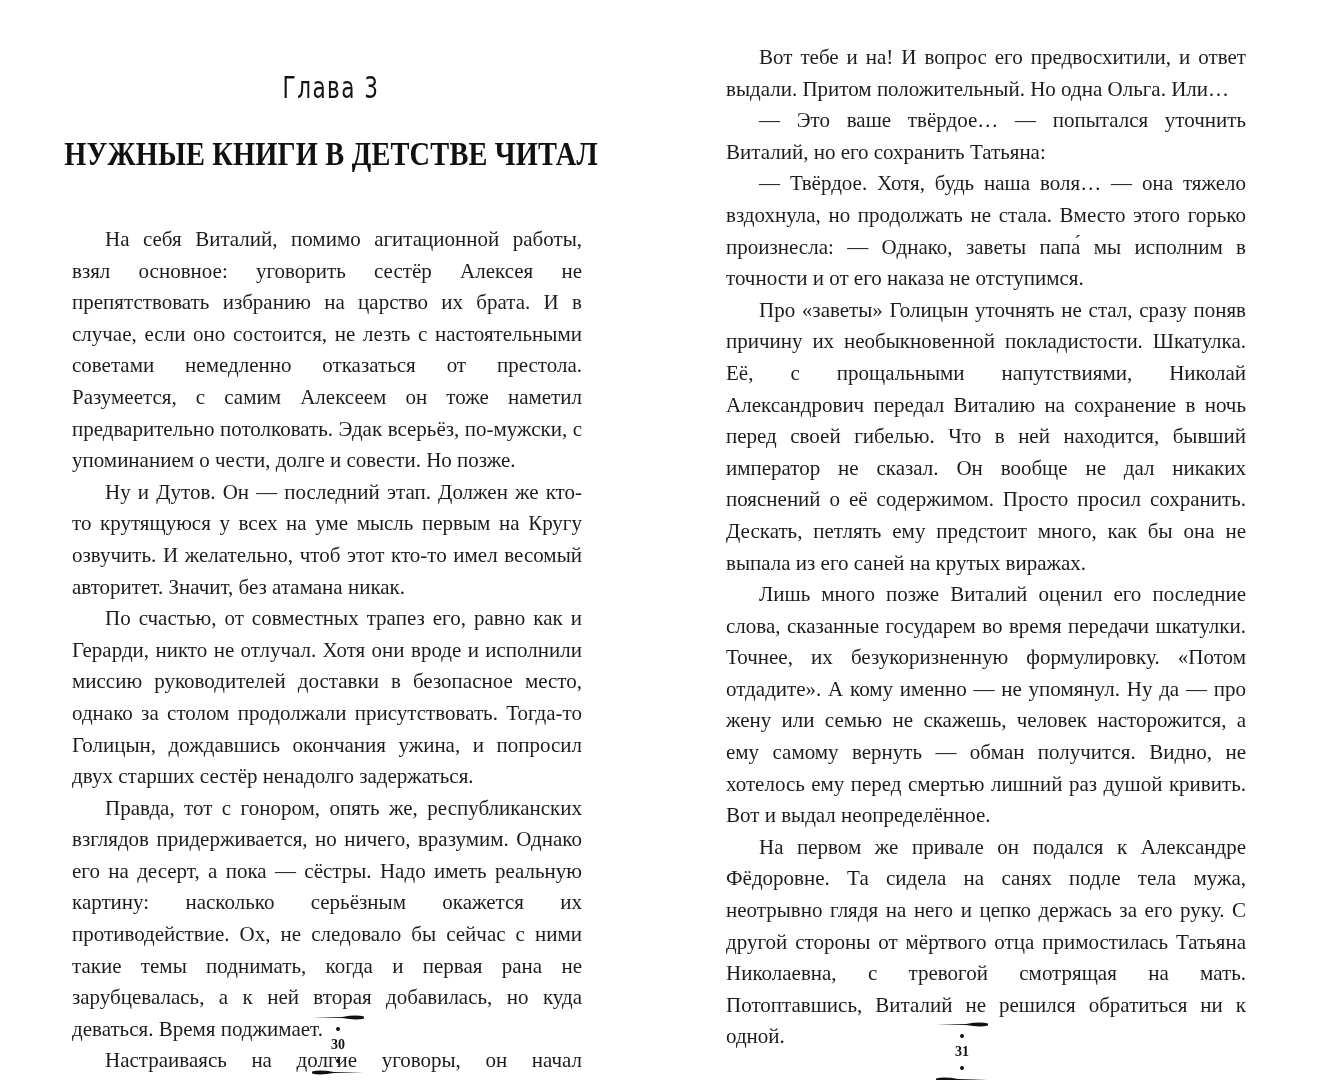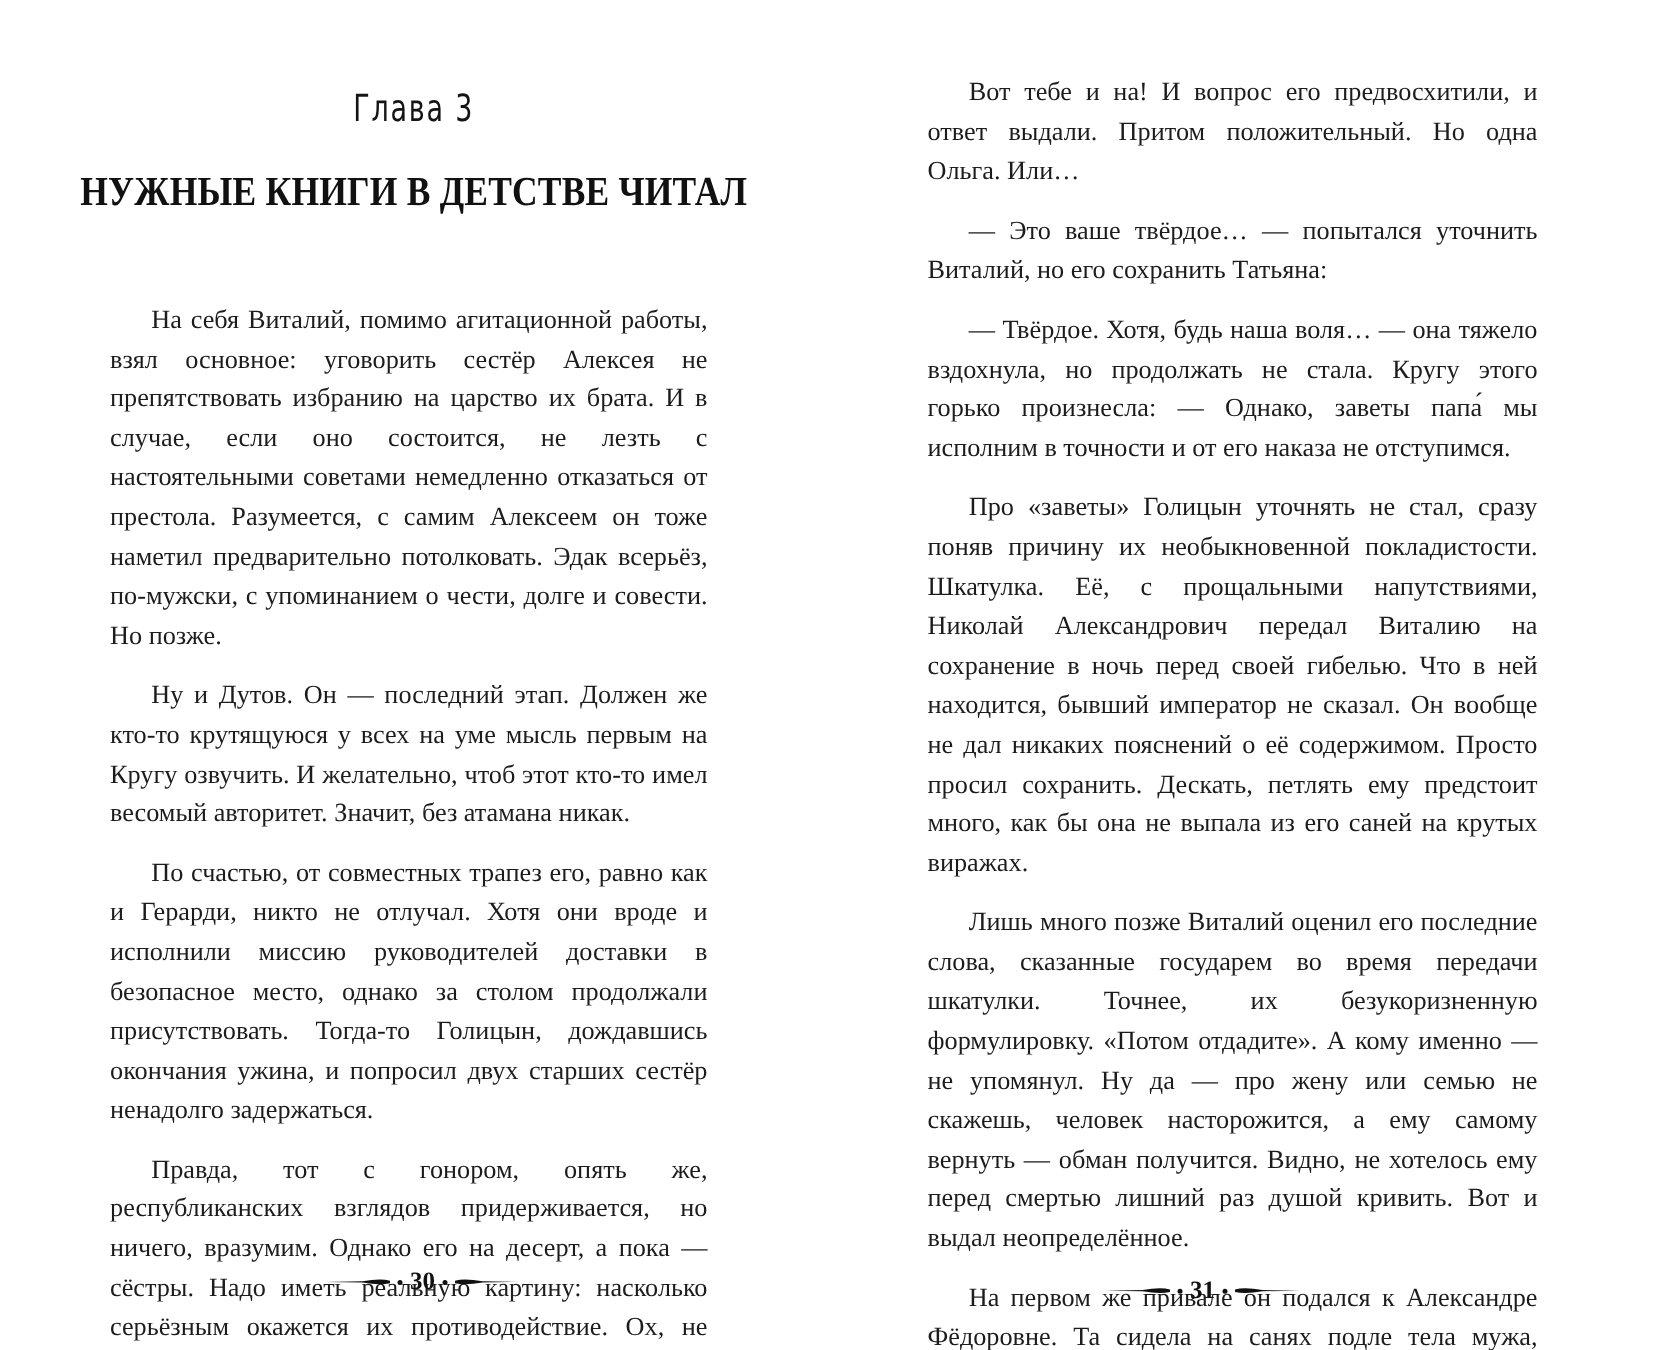--- a/index.html
+++ b/index.html
@@ -68,34 +68,35 @@
     top: 224px;
     left: 72px;
     width: 510px;
   }
   .page-right .text-block {
     top: 42px;
     left: 64px;
     width: 520px;
   }
   .text-block p {
-    margin: 16px;
+    margin: 0;
     text-indent: 33px;
     hyphens: manual;
   }
   .folio {
     position: absolute;
     display: flex;
     align-items: center;
     justify-content: center;
     gap: 6px;
     font-family: "Liberation Serif", "DejaVu Serif", serif;
     font-weight: bold;
-    font-size: 20px;
+    font-size: 14px;
     color: #111;
+    flex-direction: column;
   }
   .page-left .folio {
     top: 1014px;
     left: 258px;
     width: 160px;
   }
   .page-right .folio {
     top: 1021px;
     left: 220px;
     width: 160px;
@@ -137,21 +138,21 @@
     <svg class="swash" viewBox="0 0 52 7">
       <path d="M52 3.5 L22 3 Q8 0.5 0 2.5 Q0 3.5 0 4.5 Q8 6.5 22 4 Z" fill="#111"></path>
     </svg>
   </div>
 </div>
 
 <div class="page page-right">
   <div class="text-block">
     <p>Вот тебе и на! И вопрос его предвосхитили, и ответ выдали. Притом положительный. Но одна Ольга. Или…</p>
     <p>— Это ваше твёрдое… — попытался уточнить Виталий, но его сохранить Татьяна:</p>
-    <p>— Твёрдое. Хотя, будь наша воля… — она тяжело вздохнула, но продолжать не стала. Кругу этого горько произнесла: — Однако, заветы папа́ мы исполним в точности и от его наказа не отступимся.</p>
+    <p>— Твёрдое. Хотя, будь наша воля… — она тяжело вздохнула, но продолжать не стала. Вместо этого горько произнесла: — Однако, заветы папа́ мы исполним в точности и от его наказа не отступимся.</p>
     <p>Про «заветы» Голицын уточнять не стал, сразу поняв причину их необыкновенной покладистости. Шкатулка. Её, с прощальными напутствиями, Николай Александрович передал Виталию на сохранение в ночь перед своей гибелью. Что в ней находится, бывший император не сказал. Он вообще не дал никаких пояснений о её содержимом. Просто просил сохранить. Дескать, петлять ему предстоит много, как бы она не выпала из его саней на крутых виражах.</p>
     <p>Лишь много позже Виталий оценил его последние слова, сказанные государем во время передачи шкатулки. Точнее, их безукоризненную формулировку. «Потом отдадите». А кому именно — не упомянул. Ну да — про жену или семью не скажешь, человек насторожится, а ему самому вернуть — обман получится. Видно, не хотелось ему перед смертью лишний раз душой кривить. Вот и выдал неопределённое.</p>
     <p>На первом же привале он подался к Александре Фёдоровне. Та сидела на санях подле тела мужа, неотрывно глядя на него и цепко держась за его руку. С другой стороны от мёртвого отца примостилась Татьяна Николаевна, с тревогой смотрящая на мать. Потоптавшись, Виталий не решился обратиться ни к одной.</p>
 
   </div>
   <div class="folio">
     <svg class="swash" viewBox="0 0 52 7">
       <path d="M0 3.5 L30 3 Q44 0.5 52 2.5 Q52 3.5 52 4.5 Q44 6.5 30 4 Z" fill="#111"></path>
     </svg>
     <span class="dot"></span>

